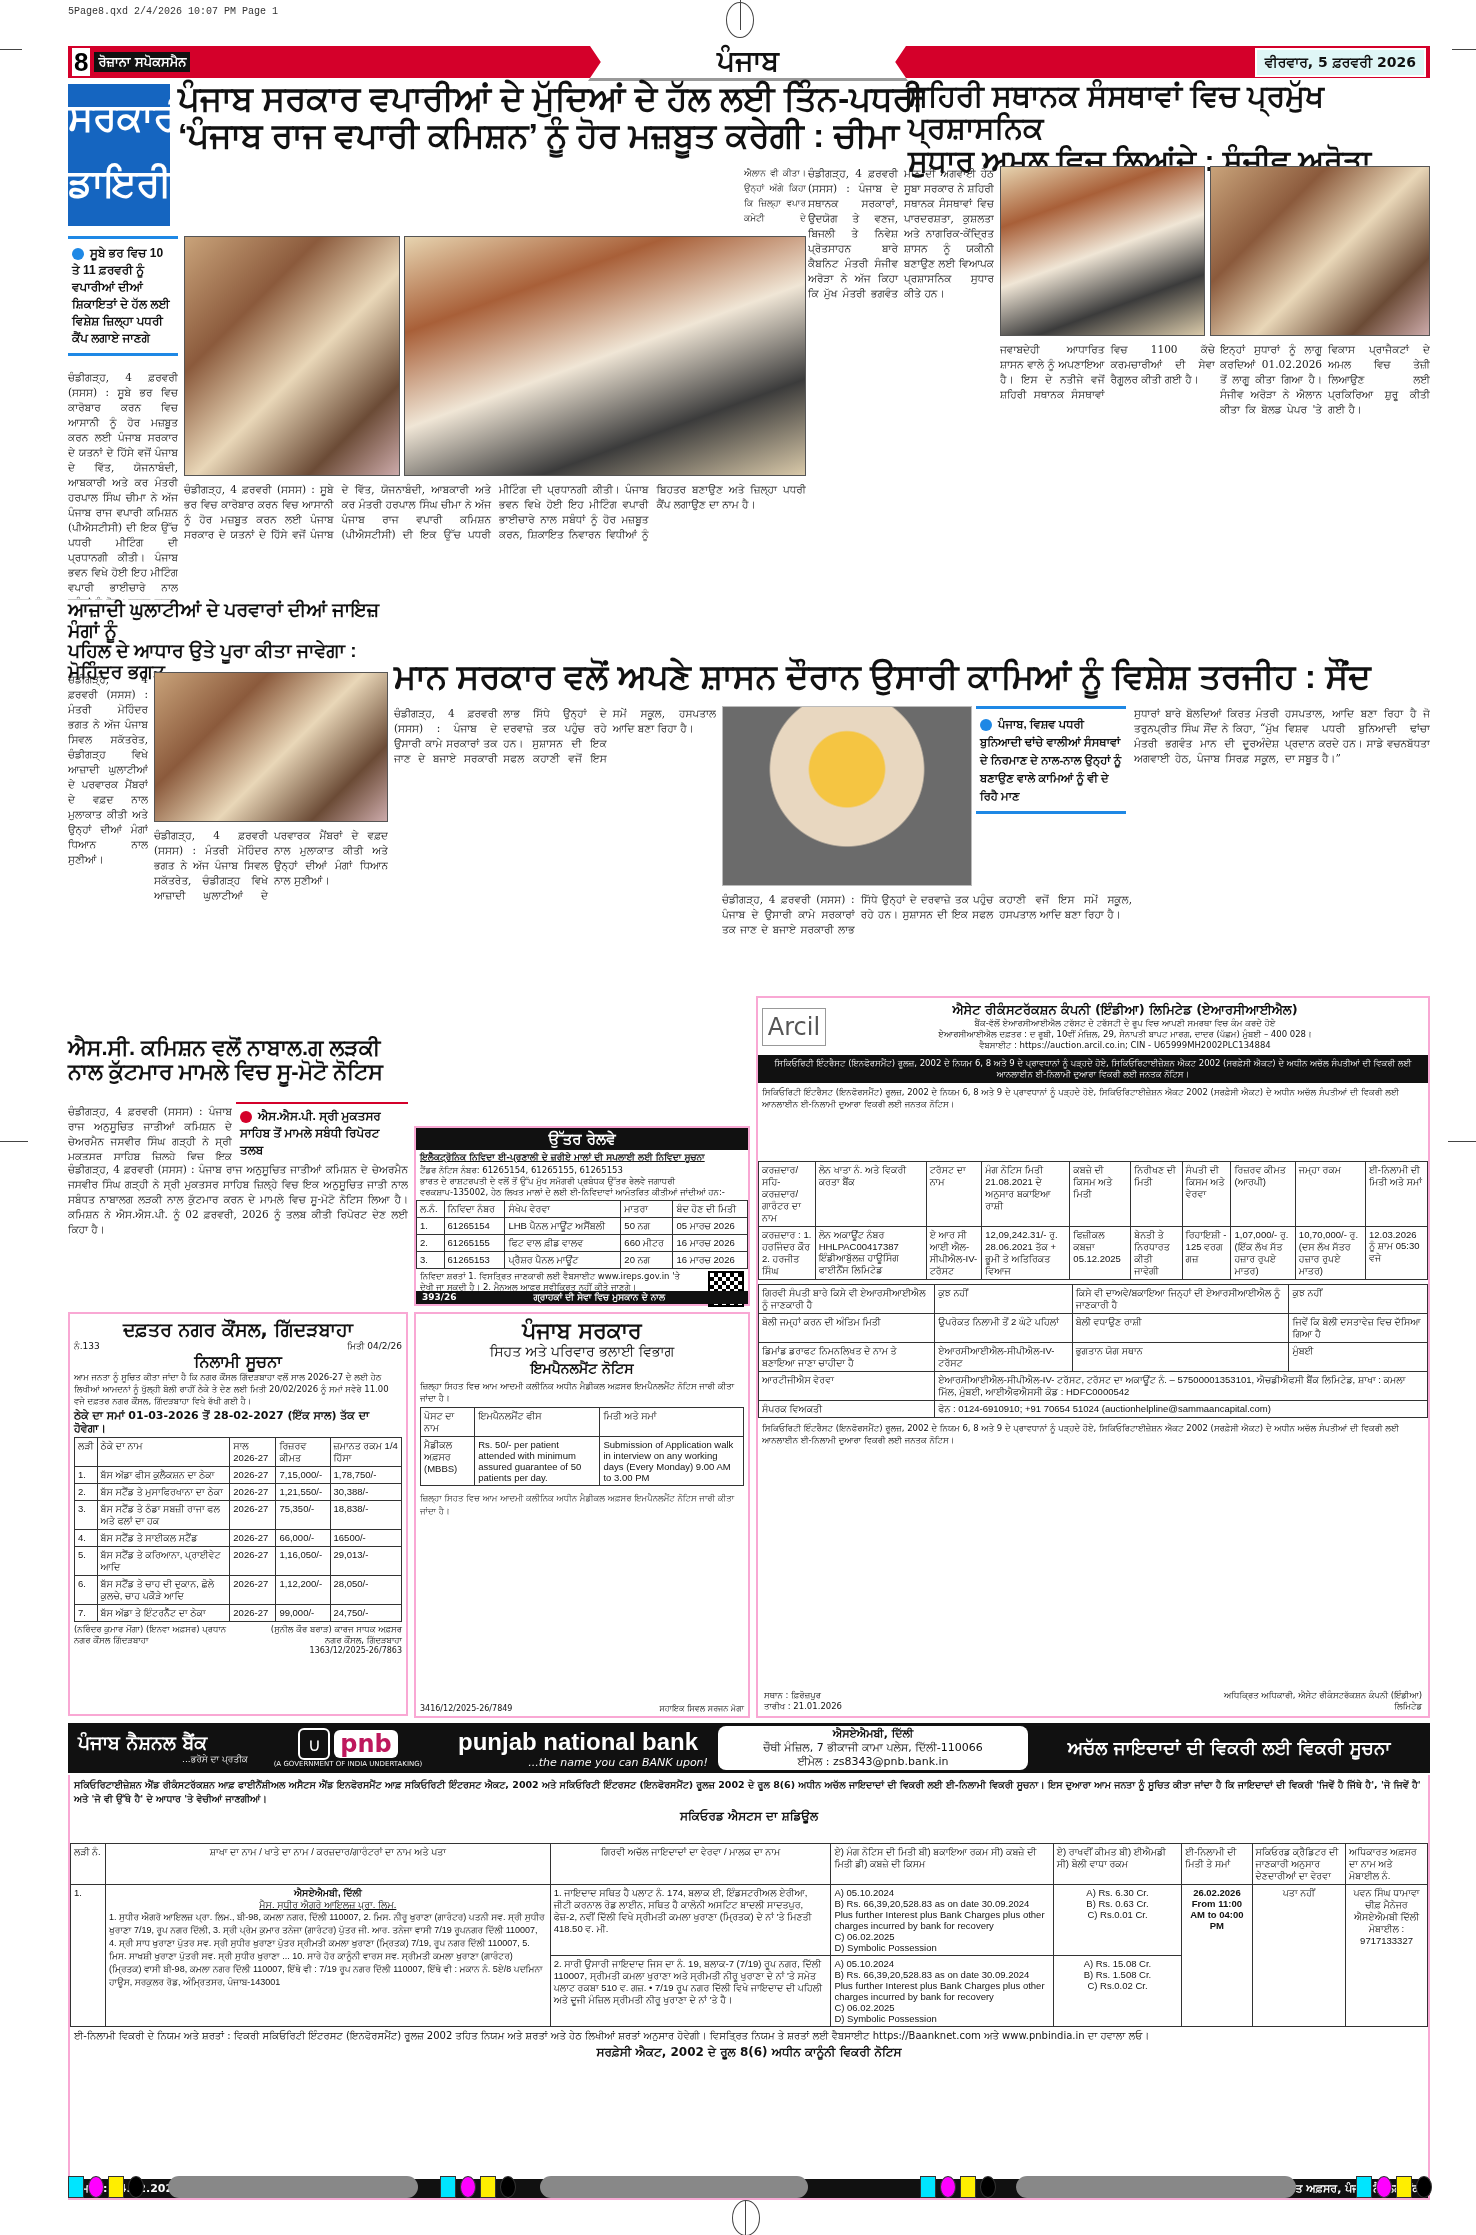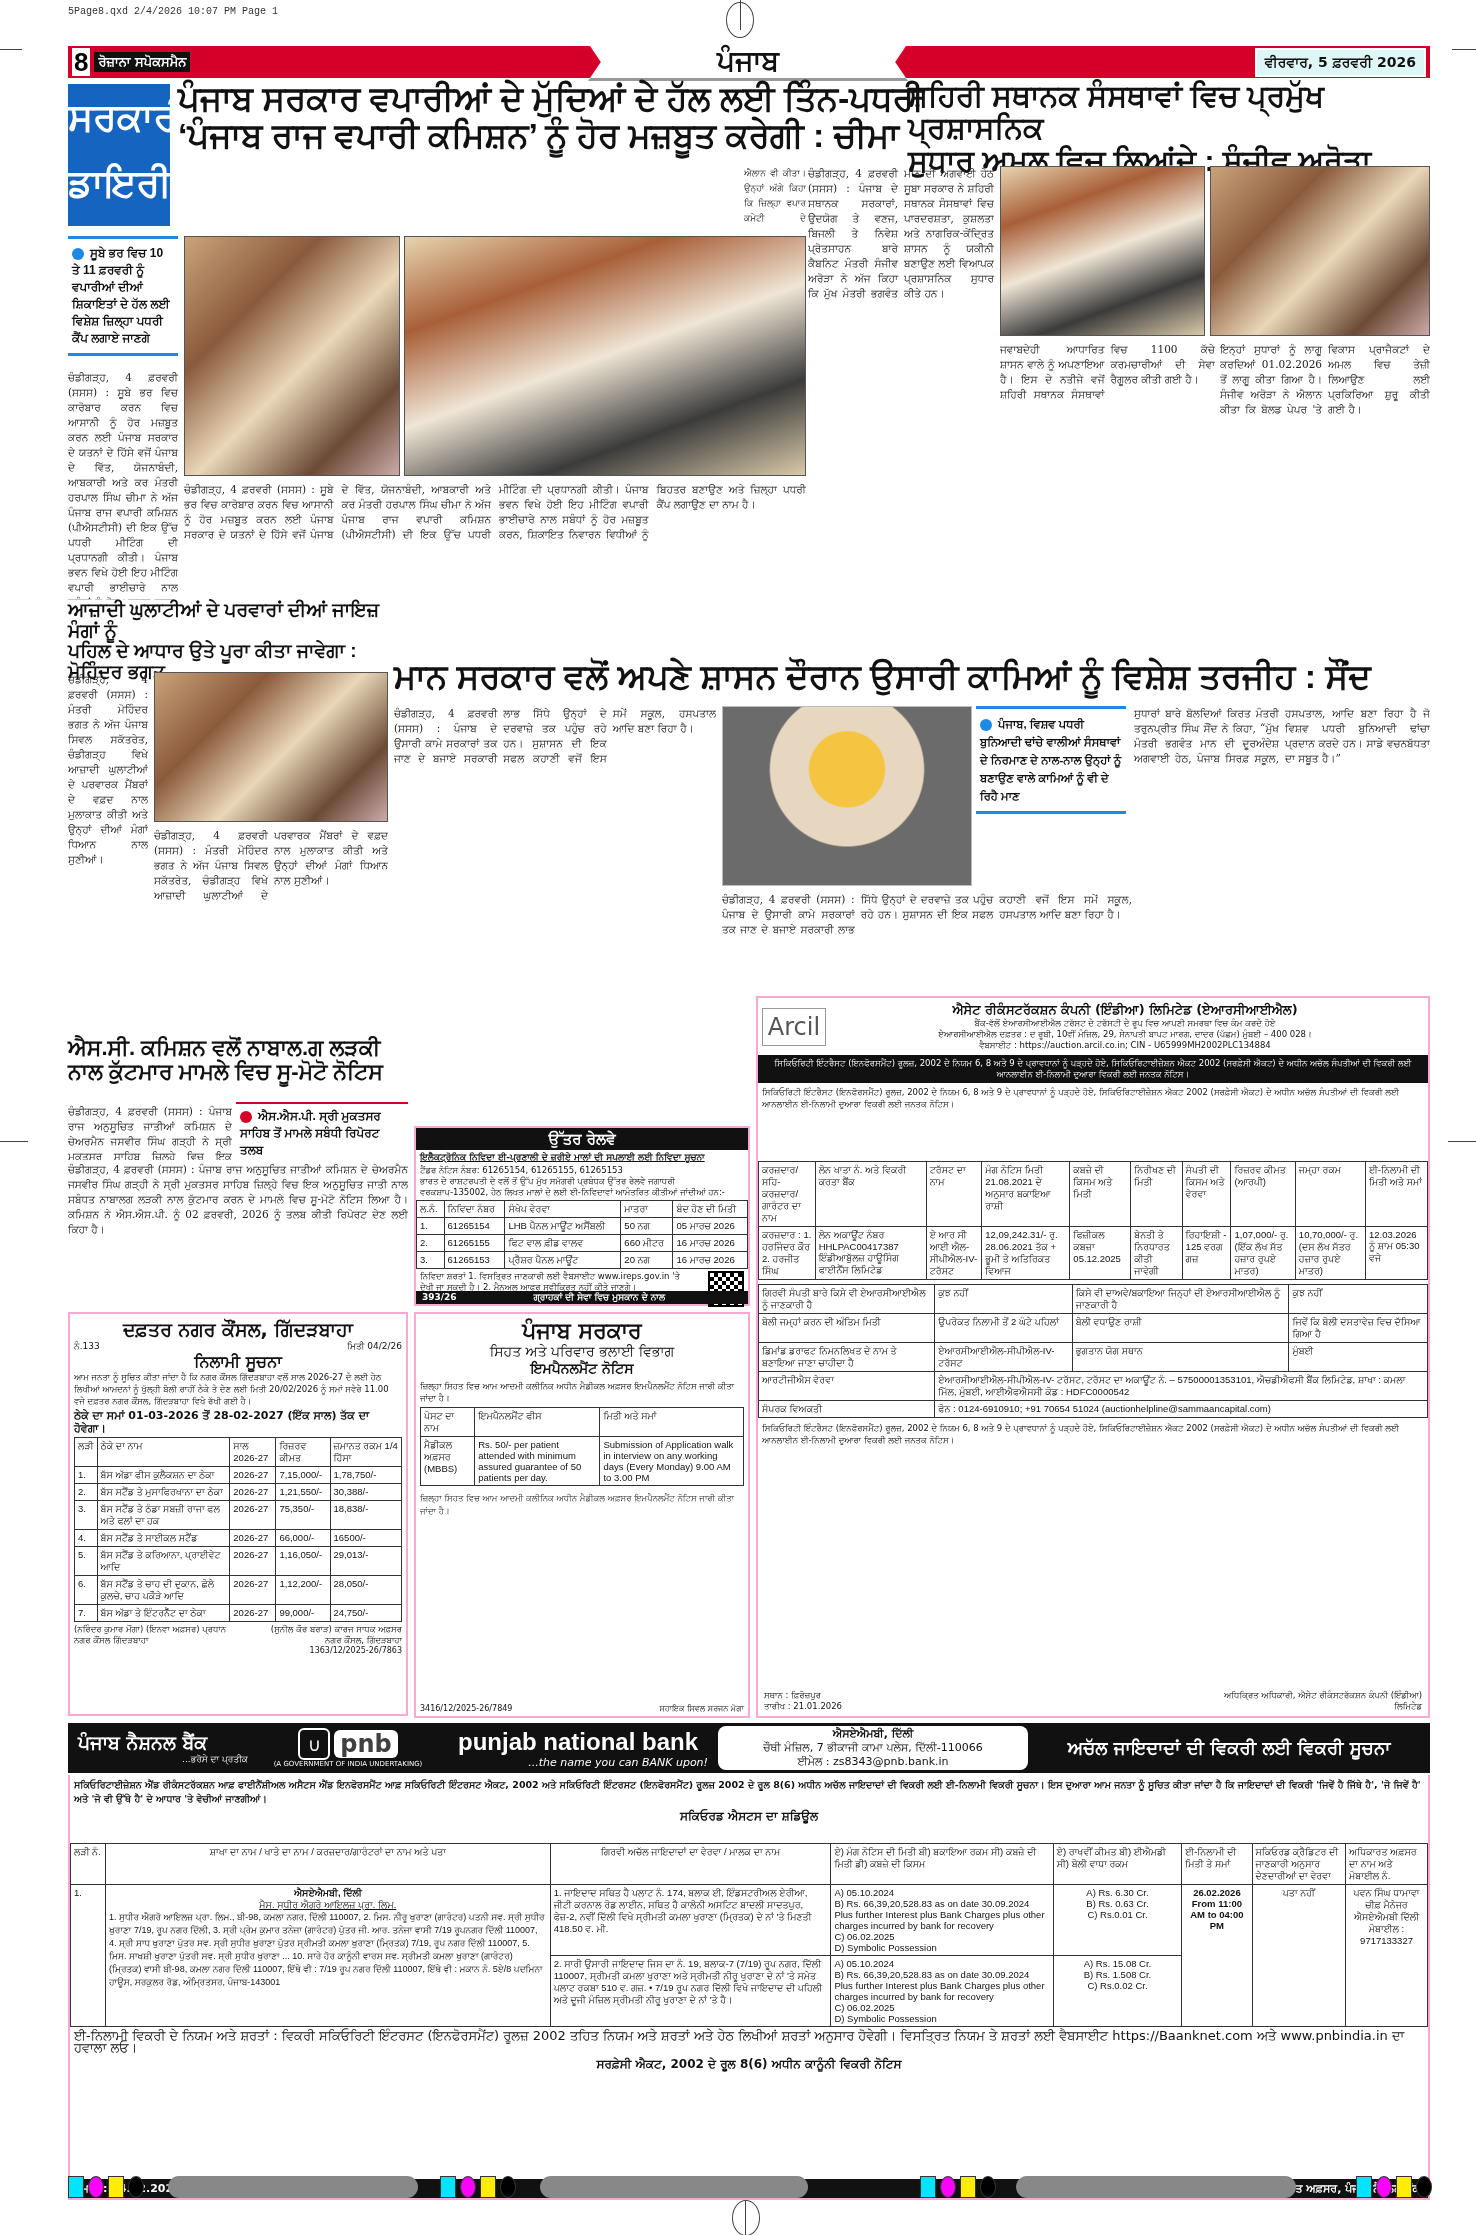--- a/index.html
+++ b/index.html
@@ -344,21 +344,21 @@
   </div>
 
   <div class="pnb-banner">
     <div style="width:180px;padding-left:10px">
       <div style="font-size:19px;font-weight:bold">ਪੰਜਾਬ ਨੈਸ਼ਨਲ ਬੈਂਕ</div>
       <div style="font-size:9px;text-align:right">...ਭਰੋਸੇ ਦਾ ਪ੍ਰਤੀਕ</div>
     </div>
     <div style="width:200px;display:flex;flex-direction:column;align-items:center">
       <div style="display:flex;align-items:center;gap:4px">
         <span style="width:32px;height:32px;border:2px solid #fff;border-radius:6px;display:inline-flex;align-items:center;justify-content:center;font-size:18px">∪</span>
-        <span style="font-size:24px;font-weight:bold;background:#fff;color:#404040;padding:0 6px;border-radius:6px">pnb</span>
+        <span style="font-size:24px;font-weight:bold;background:#fff;color:#be185d;padding:0 6px;border-radius:6px">pnb</span>
       </div>
       <div style="font-size:7px">(A GOVERNMENT OF INDIA UNDERTAKING)</div>
     </div>
     <div style="width:260px;text-align:center">
       <div style="font-size:24px;font-weight:bold;font-family:'Liberation Sans',sans-serif">punjab national bank</div>
       <div style="font-size:11px;font-style:italic;text-align:right">...the name you can BANK upon!</div>
     </div>
     <div style="width:310px;height:44px;background:#fff;color:#111;border-radius:8px;margin-left:10px;text-align:center;font-size:11px;line-height:14px;padding-top:1px">
       <div style="font-weight:bold">ਐਸਏਐਮਬੀ, ਦਿੱਲੀ</div>
       <div>ਚੌਥੀ ਮੰਜ਼ਿਲ, 7 ਭੀਕਾਜੀ ਕਾਮਾ ਪਲੇਸ, ਦਿੱਲੀ-110066</div>
@@ -417,21 +417,21 @@
           <div>D) Symbolic Possession</div>
         </td>
         <td style="text-align:center">
           <div>A) Rs. 15.08 Cr.</div>
           <div>B) Rs. 1.508 Cr.</div>
           <div>C) Rs.0.02 Cr.</div>
         </td>
       </tr>
     </tbody>
       </table>
-    <div style="font-size:13px;line-height:12px;padding:3px 4px">ਈ-ਨਿਲਾਮੀ ਵਿਕਰੀ ਦੇ ਨਿਯਮ ਅਤੇ ਸ਼ਰਤਾਂ : ਵਿਕਰੀ ਸਕਿਓਰਿਟੀ ਇੰਟਰਸਟ (ਇਨਫੋਰਸਮੈਂਟ) ਰੂਲਜ਼ 2002 ਤਹਿਤ ਨਿਯਮ ਅਤੇ ਸ਼ਰਤਾਂ ਅਤੇ ਹੇਠ ਲਿਖੀਆਂ ਸ਼ਰਤਾਂ ਅਨੁਸਾਰ ਹੋਵੇਗੀ। ਵਿਸਤ੍ਰਿਤ ਨਿਯਮ ਤੇ ਸ਼ਰਤਾਂ ਲਈ ਵੈਬਸਾਈਟ https://Baanknet.com ਅਤੇ www.pnbindia.in ਦਾ ਹਵਾਲਾ ਲਓ।</div>
+    <div style="font-size:10px;line-height:12px;padding:3px 4px">ਈ-ਨਿਲਾਮੀ ਵਿਕਰੀ ਦੇ ਨਿਯਮ ਅਤੇ ਸ਼ਰਤਾਂ : ਵਿਕਰੀ ਸਕਿਓਰਿਟੀ ਇੰਟਰਸਟ (ਇਨਫੋਰਸਮੈਂਟ) ਰੂਲਜ਼ 2002 ਤਹਿਤ ਨਿਯਮ ਅਤੇ ਸ਼ਰਤਾਂ ਅਤੇ ਹੇਠ ਲਿਖੀਆਂ ਸ਼ਰਤਾਂ ਅਨੁਸਾਰ ਹੋਵੇਗੀ। ਵਿਸਤ੍ਰਿਤ ਨਿਯਮ ਤੇ ਸ਼ਰਤਾਂ ਲਈ ਵੈਬਸਾਈਟ https://Baanknet.com ਅਤੇ www.pnbindia.in ਦਾ ਹਵਾਲਾ ਲਓ।</div>
     <div style="text-align:center;font-size:12px;font-weight:bold">ਸਰਫ਼ੇਸੀ ਐਕਟ, 2002 ਦੇ ਰੂਲ 8(6) ਅਧੀਨ ਕਾਨੂੰਨੀ ਵਿਕਰੀ ਨੋਟਿਸ</div>
     <div class="blackbar" style="position:absolute;left:0;right:0;bottom:0;display:flex;justify-content:space-between;font-size:11px;padding:3px 8px">
       <span>ਮਿਤੀ : 04.02.2026, ਸਥਾਨ : ਦਿੱਲੀ</span>
       <span>ਅਧਿਕਾਰਤ ਅਫ਼ਸਰ, ਪੰਜਾਬ ਨੈਸ਼ਨਲ ਬੈਂਕ</span>
     </div>
   </div>
 </div>
 
 <div class="cmyk" style="left:68px">
     <span style="background:#00e5ff"></span>

